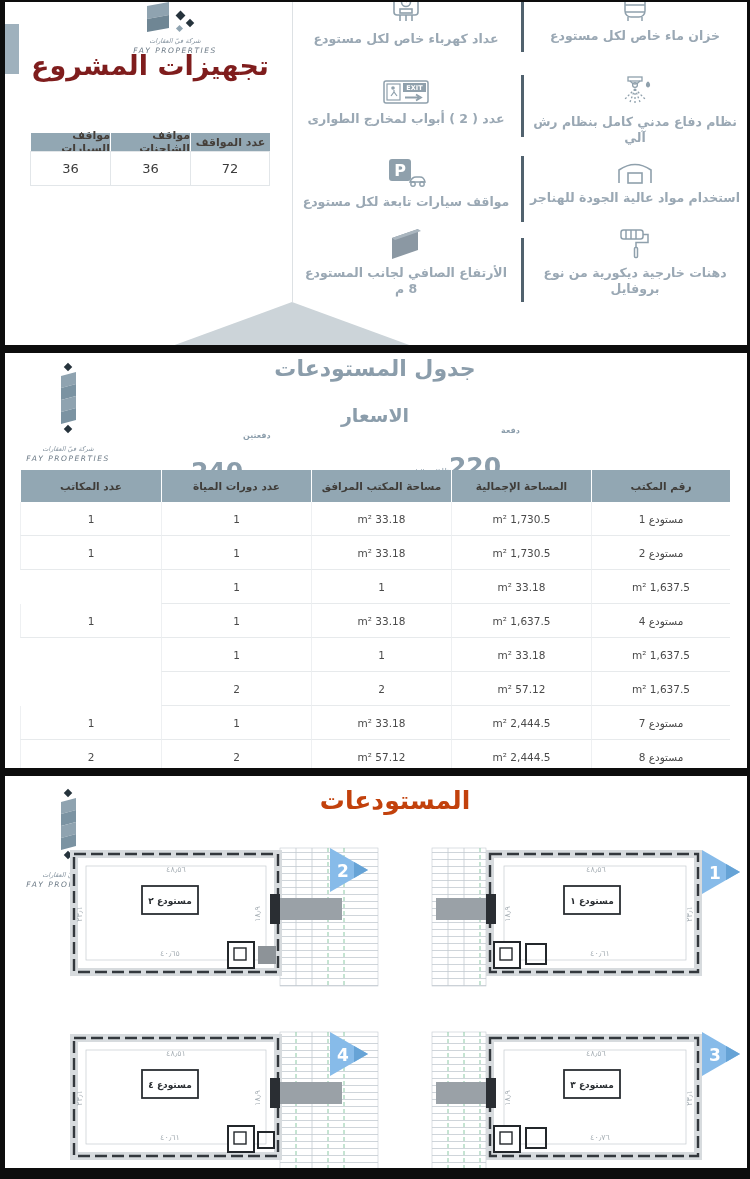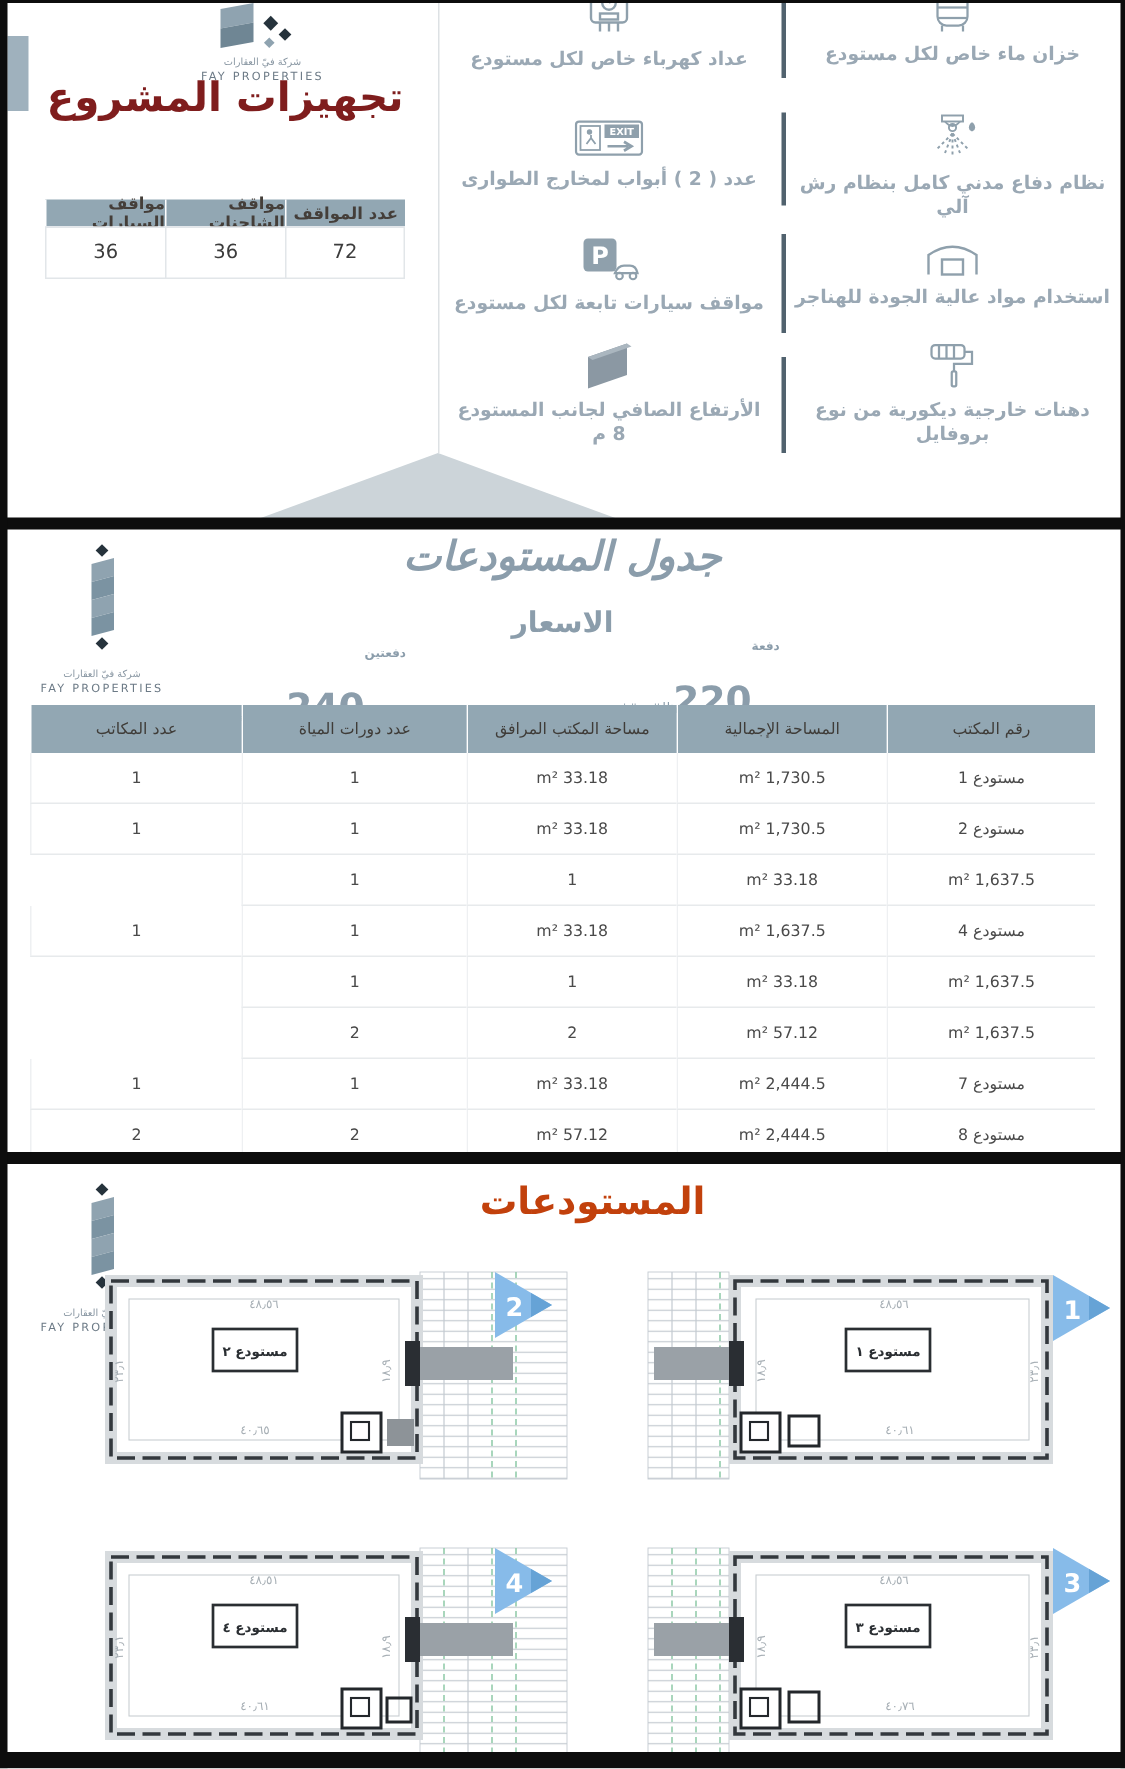--- a/index.html
+++ b/index.html
@@ -3,48 +3,48 @@
 <meta charset="utf-8">
 <style>
   html,body{margin:0;padding:0;background:#e9e9e9;}
   #page{position:relative;width:750px;height:1179px;background:#fff;overflow:hidden;
         font-family:"DejaVu Sans",sans-serif;color:#444;}
   .abs{position:absolute;}
   .edge{background:#0d0d0d;}
   .divider{position:absolute;left:0;width:750px;height:8px;background:#0d0d0d;}
   
   .left-tab{left:5px;top:24px;width:14px;height:50px;background:#9fb1bd;}
-  .logo{display:flex;flex-direction:column;align-items:center;gap:1px;}
+  .logo{display:flex;flex-direction:column;align-items:center;gap:1px;font-style:italic;}
   .logo .ar{font-size:6.5px;color:#8795a1;}
   .logo .en{font-size:7.5px;letter-spacing:1.5px;color:#6c7a86;}
   .s1-title{left:30px;top:50px;width:240px;text-align:center;font-size:27px;font-weight:bold;color:#7f1d1d;}
   .ptable{left:30px;top:133px;width:240px;direction:rtl;font-size:11px;}
   .ptable .hrow,.ptable .vrow{display:grid;grid-template-columns:80px 80px 80px;}
   .ptable .hrow div{background:#92a7b3;color:#443e39;font-weight:bold;height:18px;display:flex;
        align-items:center;justify-content:center;border-left:1px solid #fff;}
   .ptable .vrow div{background:#fff;color:#3c3c3c;font-size:13px;height:33px;display:flex;
        align-items:center;justify-content:center;border:1px solid #e2e6e9;border-right:none;}
   .ptable .vrow div:first-child{border-right:1px solid #e2e6e9;}
   .vline{left:292px;top:0;width:1px;height:302px;background:#dde1e4;}
   .tri{left:172px;top:302px;width:0;height:0;border-left:120px solid transparent;
        border-right:120px solid transparent;border-bottom:44px solid #ccd4d9;}
   .feat{position:absolute;display:flex;flex-direction:column;align-items:center;text-align:center;}
   .feat .lbl{font-size:12.5px;font-weight:bold;color:#9aa8b4;direction:rtl;line-height:1.25;}
   .feat svg{display:block;}
   .sepbar{position:absolute;left:521px;width:3px;background:#51626e;}
   
-  .s2-title{left:0;top:356px;width:750px;text-align:center;font-size:27px;font-weight:bold;color:#8b9dab;font-style:italic;}
+  .s2-title{left:0;top:356px;width:750px;text-align:center;font-size:22px;font-weight:bold;color:#8b9dab;}
   .prices-title{left:0;top:404px;width:750px;text-align:center;font-size:19px;font-weight:bold;color:#8b9dab;}
   .price{position:absolute;direction:rtl;display:flex;align-items:flex-start;color:#8b9dab;}
   .price .tag{font-size:8px;font-weight:bold;margin-top:2px;}
   .price .amount{font-size:25px;font-weight:bold;line-height:1;margin-top:30px;}
   .price .unit{font-size:6.5px;align-self:flex-end;margin-bottom:3px;display:flex;align-items:flex-end;gap:1px;}
   .wtable{left:20px;top:470px;width:710px;direction:rtl;}
   .wtable .row{display:grid;grid-template-columns:139px 140px 140px 150px 141px;}
-  .wtable .head div{background:#92a7b3;color:#3f3c38;font-weight:normal;font-size:10.5px;height:32px;
+  .wtable .head div{background:#92a7b3;color:#3f3c38;font-weight:bold;font-size:10.5px;height:32px;
        display:flex;align-items:center;justify-content:center;border-left:1px solid #fff;}
   .wtable .body div{background:#fff;color:#4a4a4a;font-size:10.5px;height:33px;display:flex;
        align-items:center;justify-content:center;border-bottom:1px solid #e7eaec;border-left:1px solid #eef0f2;}
   
   .s3-title{left:0;top:786px;width:750px;text-align:center;font-size:25px;font-weight:bold;color:#c2410c;margin-left:20px;}
   .plan{position:absolute;width:320px;height:150px;}
   .arrow{position:absolute;width:44px;height:48px;}
   .arrow text{font-weight:bold;fill:#fff;font-size:17px;}
 </style>
 </head>

